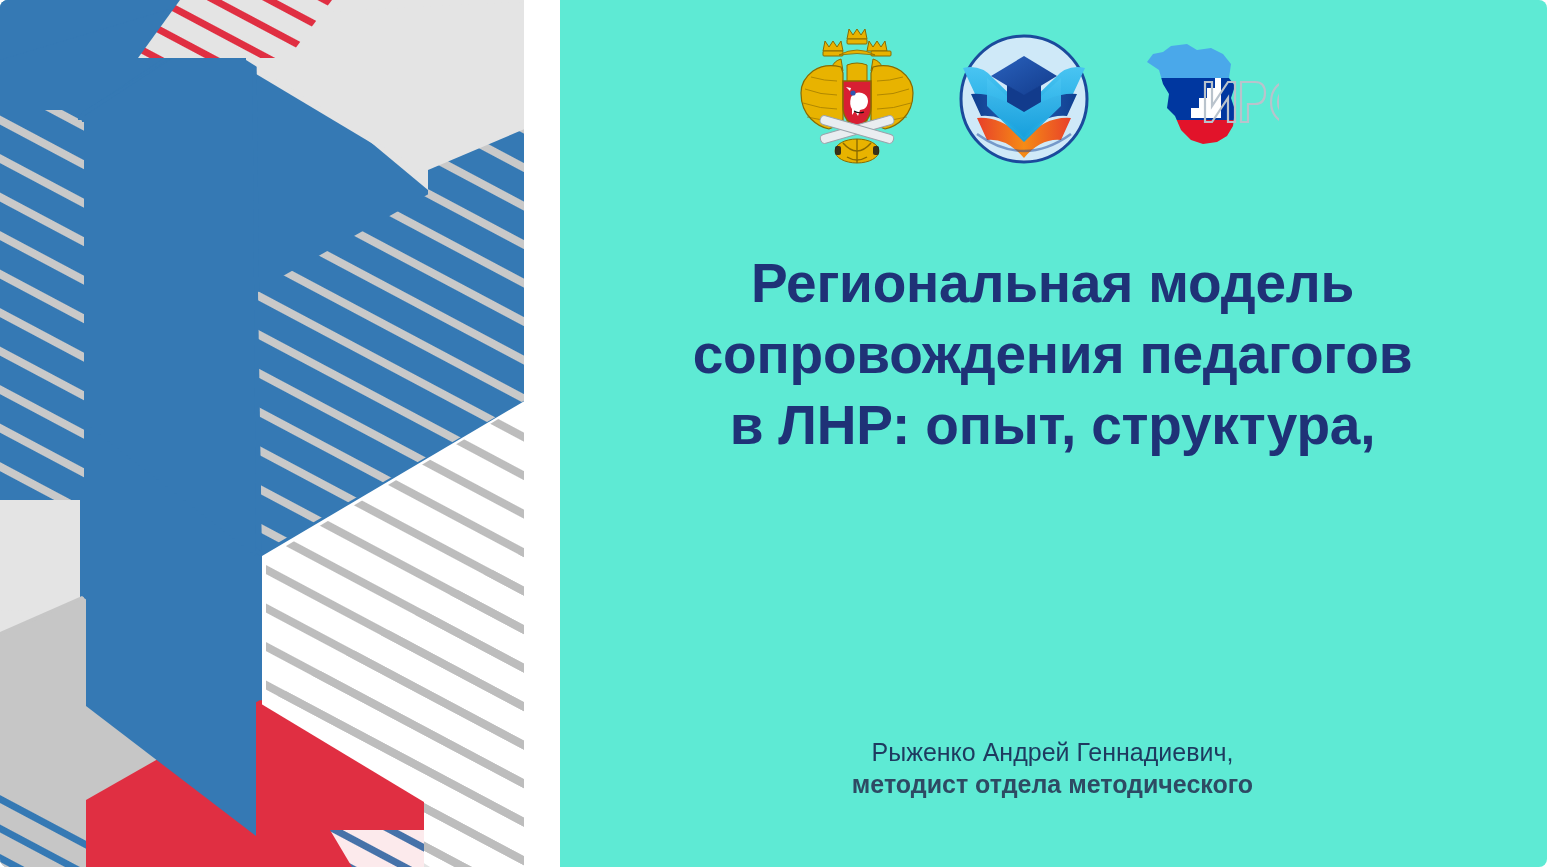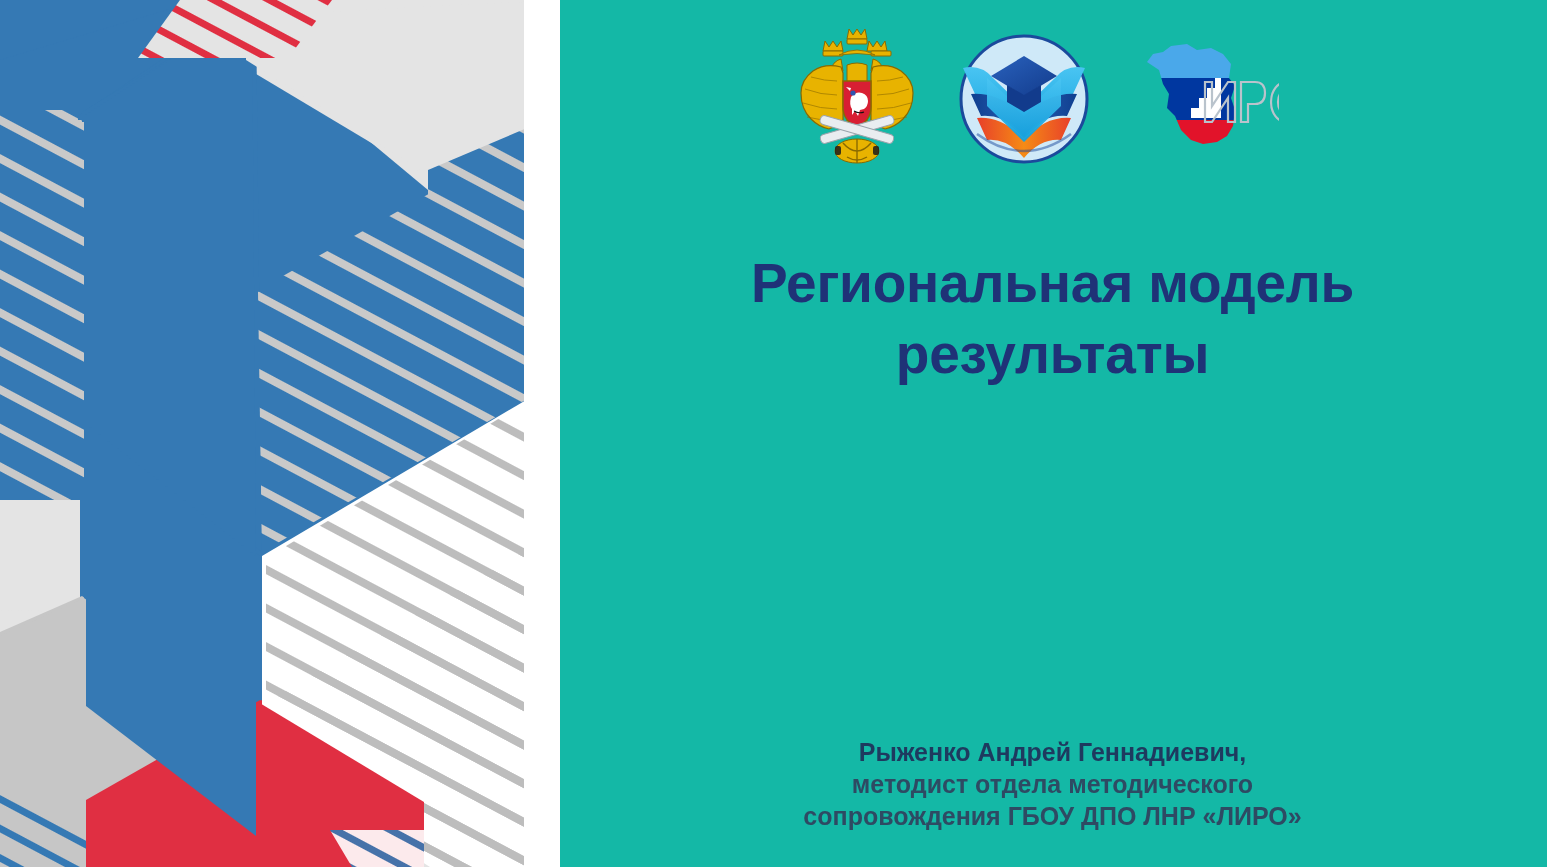--- a/index.html
+++ b/index.html
@@ -8,21 +8,22 @@
     background: #ffffff;
   }
   body {
     font-family: "Liberation Sans", "DejaVu Sans", sans-serif;
   }
   #slide {
     position: relative;
     width: 1547px;
     height: 867px;
     overflow: hidden;
-    background: #14b8a6;
+    background: #5eead4;
+    border-radius: 8px;
   }
 
   
   #deco-panel {
     position: absolute;
     left: 0;
     top: 0;
     width: 560px;
     height: 867px;
     overflow: hidden;
@@ -65,21 +66,21 @@
     position: absolute;
     left: 570px;
     top: 736px;
     width: 965px;
     text-align: center;
   }
   #byline-block .author {
     display: block;
     font-size: 25px;
     line-height: 32px;
-    font-weight: bold;
+    font-weight: normal;
     color: #1e3a5f;
   }
   #byline-block .role {
     display: block;
     font-size: 25px;
     line-height: 32px;
     font-weight: bold;
     color: #2e4a63;
   }
 </style>
@@ -314,22 +315,22 @@
         <path d="M2 46 l0 -40 l7 0 l0 24 l16 -24 l7 0 l0 40 l-7 0 l0 -24 l-16 24 z"></path>
         <path d="M38 46 l0 -40 l14 0 q10 0 10 11 q0 11 -10 11 l-7 0 l0 18 z"></path>
         <ellipse cx="83" cy="26" rx="15" ry="20"></ellipse>
         <ellipse cx="83" cy="26" rx="8" ry="12"></ellipse>
       </g>
     </svg>
   </div>
 
   <div id="title-block">
     <span class="tline">Региональная модель</span>
-    <span class="tline">результаты</span>
+    <span class="tline">сопровождения педагогов</span>
+    <span class="tline">в ЛНР: опыт, структура,</span>
   </div>
 
   <div id="byline-block">
     <span class="author">Рыженко Андрей Геннадиевич,</span>
     <span class="role">методист отдела методического</span>
-    <span class="role">сопровождения ГБОУ ДПО ЛНР «ЛИРО»</span>
   </div>
 
 </div>
 
 </body></html>

